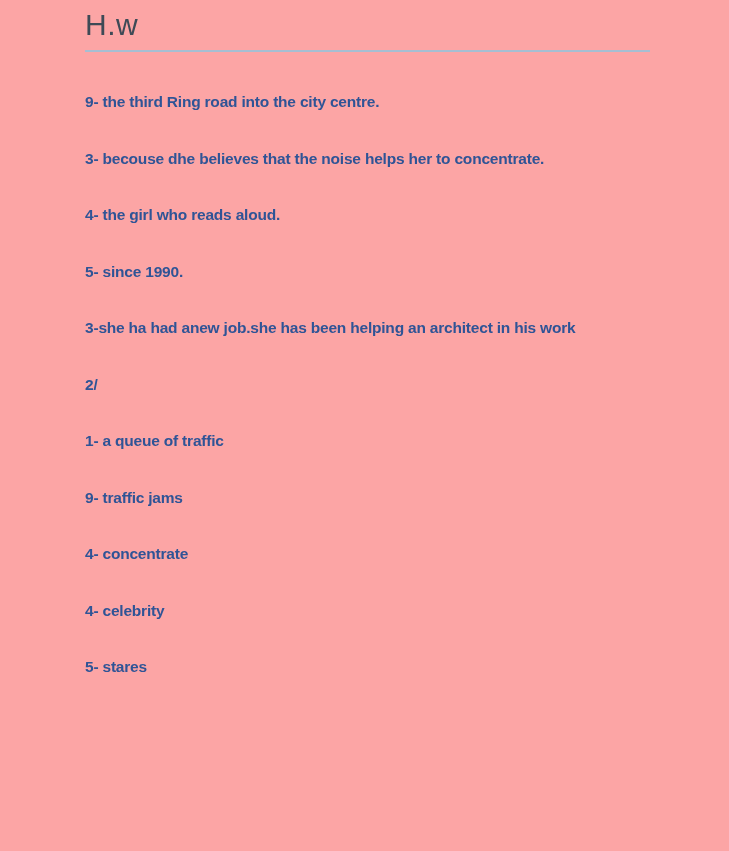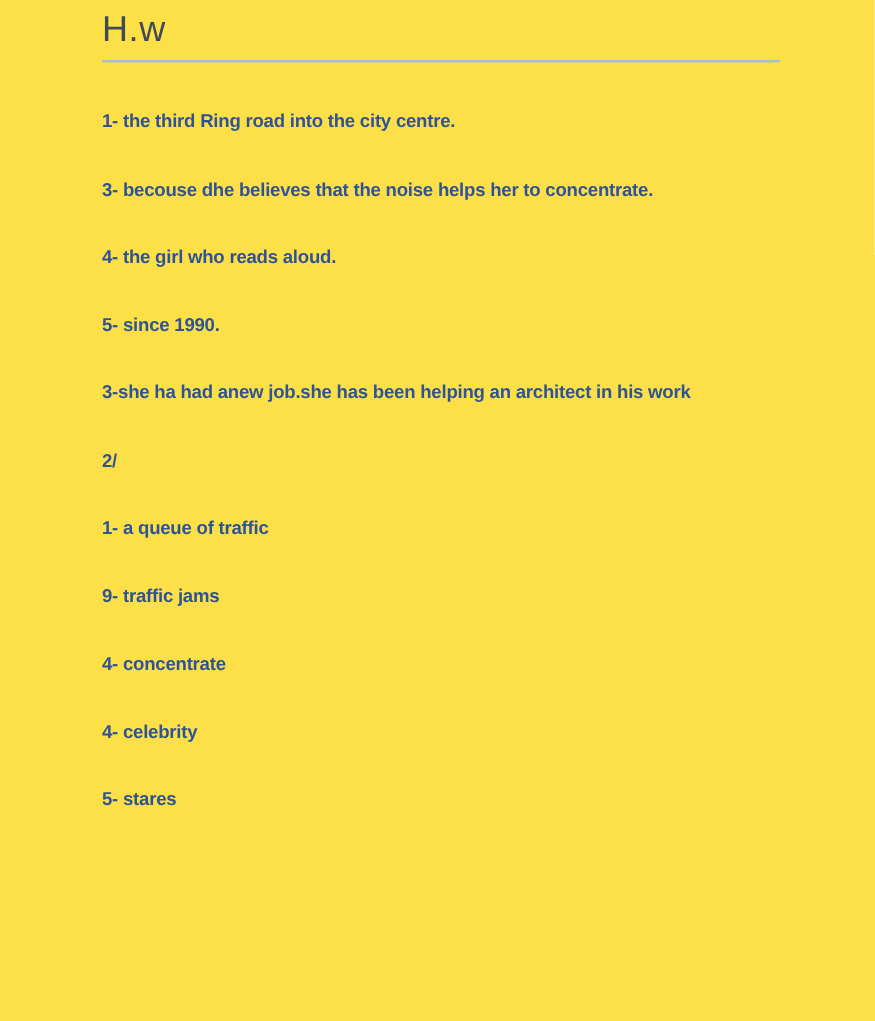--- a/index.html
+++ b/index.html
@@ -11,21 +11,21 @@
     width: 729px;
     height: 851px;
     overflow: hidden;
     font-family: "Liberation Sans", sans-serif;
   }
   .page {
     box-sizing: border-box;
     width: 729px;
     min-height: 851px;
     padding: 6px 79px 0 85px;
-    background: #fde047;
+    background: #fca5a5;
   }
   .doc-title {
     margin: 0;
     font-size: 30px;
     line-height: 38px;
     font-weight: 400;
     color: #3e4a56;
     letter-spacing: 0.5px;
   }
   .title-rule {
@@ -46,21 +46,21 @@
     white-space: pre-line;
   }
 </style>
 </head>
 <body>
 
 <div class="page">
   <h1 class="doc-title">H.w</h1>
   <div class="title-rule"></div>
   <div class="content">
-    <p class="answer">1- the third Ring road into the city centre.</p>
+    <p class="answer">9- the third Ring road into the city centre.</p>
     <p class="answer">3- becouse dhe believes that the noise helps her to concentrate.</p>
     <p class="answer">4- the girl who reads aloud.</p>
     <p class="answer">5- since 1990.</p>
     <p class="answer">3-she ha had anew job.she has been helping an architect in his work</p>
     <p class="answer">2/</p>
     <p class="answer">1- a queue of traffic</p>
     <p class="answer">9- traffic jams</p>
     <p class="answer">4- concentrate</p>
     <p class="answer">4- celebrity</p>
     <p class="answer">5- stares</p>

